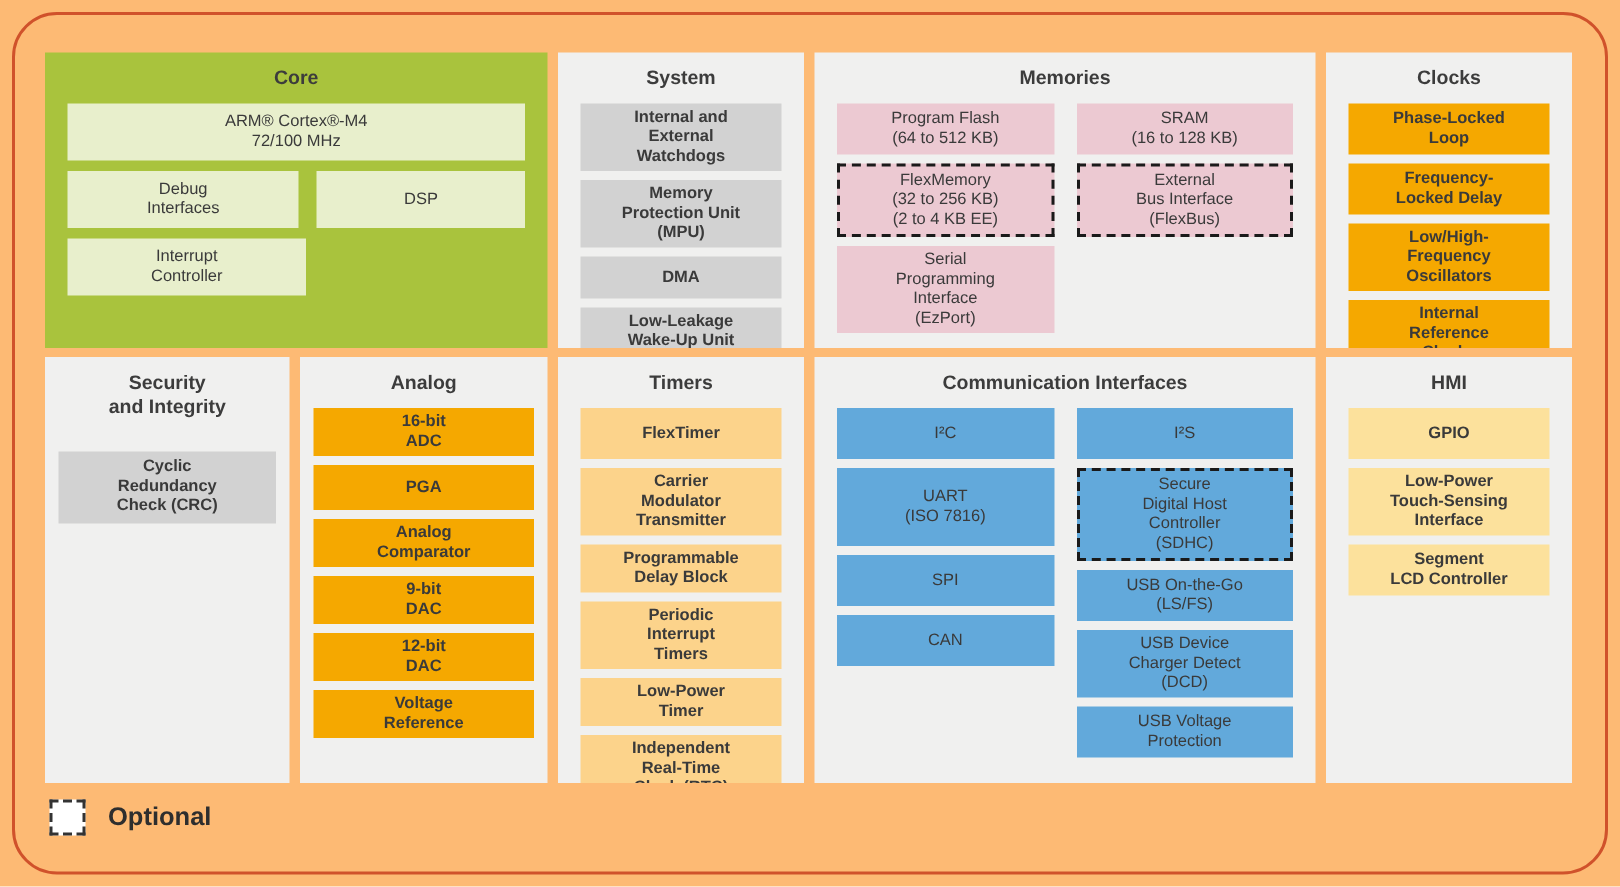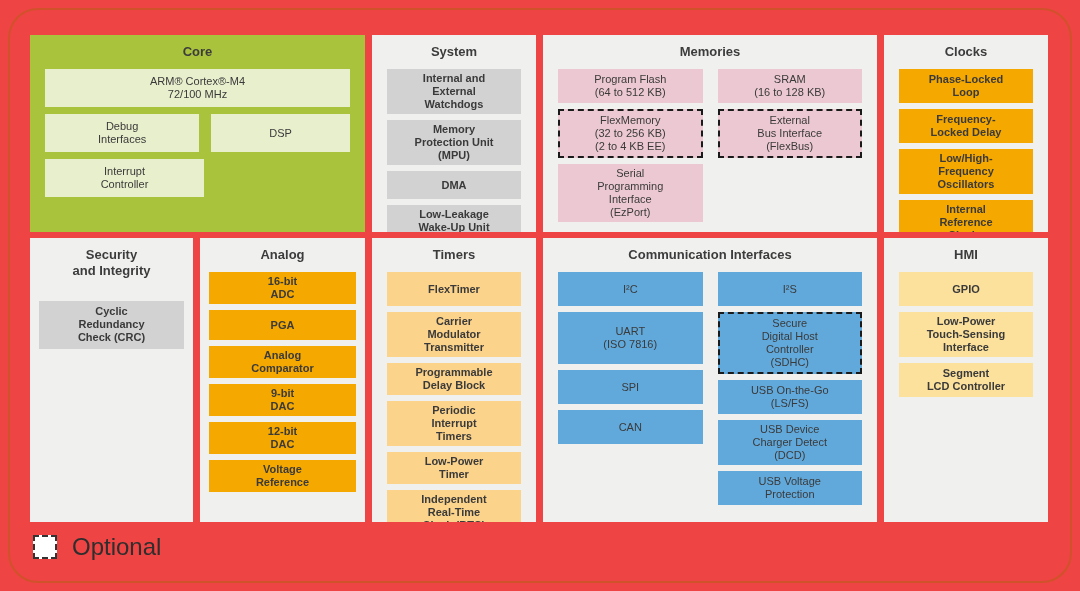--- a/index.html
+++ b/index.html
@@ -2,21 +2,21 @@
 <html style="--frame: #d0522b; --core-bg: #a9c33d; --core-block: #e8efcc; --section-bg: #f0f0ef; --gray-block: #d2d2d2; --memory-block: #ecc9d2; --clock-block: #f5a800; --timer-block: #fcd38b; --comm-block: #62a9db; --hmi-block: #fce19c; --text: #3a3a3a; --optional-border: #1a1a1a;"><head>
 <meta charset="utf-8">
 <style>
   :root{
     --frame:#d0522b; --core-bg:#a9c33d; --core-block:#e8efcc; --section-bg:#f0f0ef;
     --gray-block:#d2d2d2; --memory-block:#ecc9d2; --clock-block:#f5a800;
     --timer-block:#fcd38b; --comm-block:#62a9db; --hmi-block:#fce19c;
     --text:#3a3a3a; --optional-border:#1a1a1a;
   }
   html,body{margin:0;padding:0;background:#fff;}
-  .screen{position:relative;width:1080px;height:591px;background:#ef4444;overflow:hidden;
+  .screen{position:relative;width:1080px;height:591px;background:#fdba74;overflow:hidden;
     font-family:"Liberation Sans","DejaVu Sans",sans-serif;color:var(--text);}
   .frame{position:absolute;left:8px;top:8px;right:8px;bottom:8px;border:2.5px solid var(--frame);
     border-radius:30px;pointer-events:none;}
   .board{position:absolute;left:30px;top:35px;width:1018px;height:487px;display:grid;
     grid-template-columns:163px 165px 164px 334px 164px;grid-template-rows:197px 284px;
     column-gap:7px;row-gap:6px;}
   .section{background:var(--section-bg);box-sizing:border-box;padding-top:9px;overflow:hidden;}
   .section.core{background:var(--core-bg);grid-column:1/3;grid-row:1;}
   .sec-title{font-size:13px;font-weight:bold;text-align:center;color:#3c3c3c;line-height:1.25;
     margin:0 0 9px 0;white-space:pre-line;}
@@ -39,21 +39,21 @@
   .core-row{display:flex;gap:12px;padding:0;margin:0;}
   .core-wrap{display:flex;flex-direction:column;gap:7px;padding:0 15px;}
   .w-left{width:159px;}
   .w-right{width:143px;}
   .mh52{min-height:52px;}
   .mh42{min-height:42px;}
   .mh34{min-height:34px;}
   .crc-b{min-height:48px;margin-top:12px;}
   .legend{position:absolute;left:33px;top:533px;display:flex;align-items:center;gap:15px;}
   .legend-box{width:20px;height:20px;border:2px dashed #333;background:#fff;}
-  .legend-label{font-size:24px;color:#2e2e2e;}
+  .legend-label{font-size:17px;color:#2e2e2e;font-weight:bold;}
 </style>
 </head>
 <body>
 
 <div class="screen">
   <div class="frame"></div>
 
   <div class="board">
 
     <div class="section core" style="grid-column:1/3;grid-row:1;">

